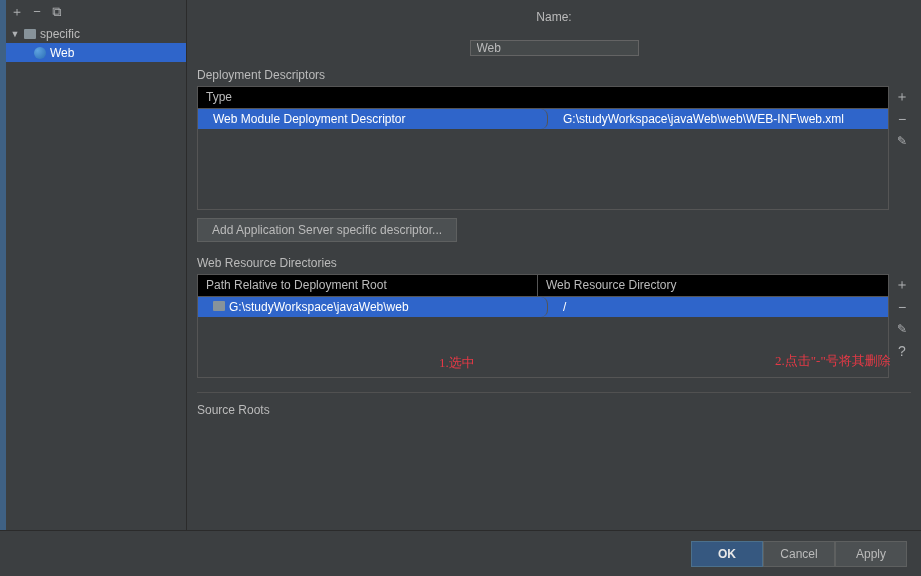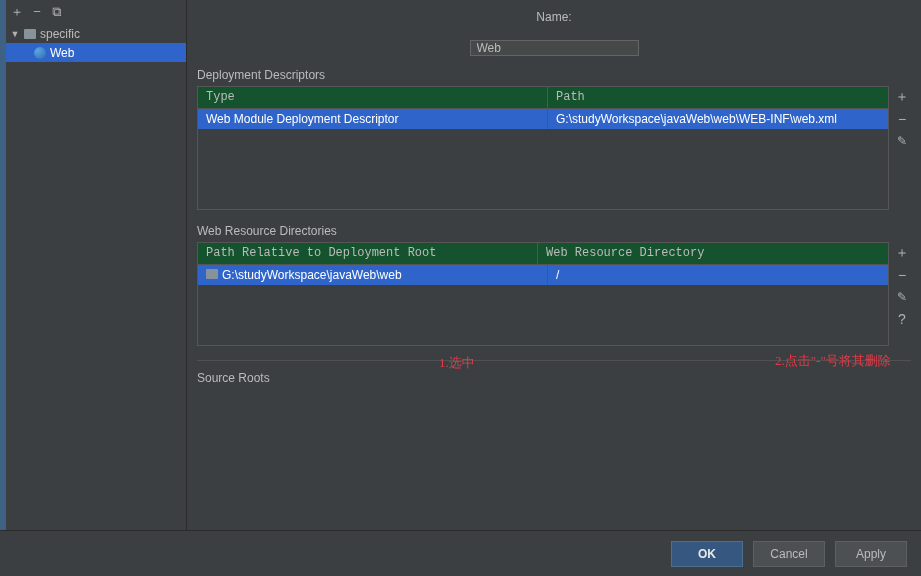--- a/index.html
+++ b/index.html
@@ -31,47 +31,47 @@
 .content-panel { flex: 1; background: #3c3f41; padding: 10px; overflow: auto; }
 .name-row { display: flex; align-items: center; gap: 16px; margin-bottom: 12px; flex-direction: column; }
 .name-row label { color: #bbb; }
 .name-row input {
   flex: 1; background: #45494a; border: 1px solid #646464; color: #bbb;
   height: 24px; padding: 0 6px; font-size: 12px;
 }
 .section-title { color: #bbb; margin: 8px 0 4px; }
 .panel-with-buttons { display: flex; align-items: stretch; }
 .table-wrap { flex: 1; border: 1px solid #555; background: #3c3f41; }
-.table-header { display: flex; background: #14532d; border-bottom: 1px solid #555; height: 22px; font-family: Liberation Mono, monospace; }
+.table-header { display: flex; background: #000000; border-bottom: 1px solid #555; height: 22px; }
 .th { padding: 3px 8px; color: #bbb; border-right: 1px solid #555; }
 .th:last-child { border-right: none; }
 .th.col1 { width: 350px; }
 .th.col2 { flex: 1; }
 .table-row { display: flex; height: 20px; }
 .table-row.selected { background: #2f65ca; color: #fff; }
-.td { padding: 2px 8px; display: flex; align-items: center; gap: 4px; overflow: hidden; white-space: nowrap; }
+.td { padding: 2px 15px; display: flex; align-items: center; gap: 4px; overflow: hidden; white-space: nowrap; border-radius: 7px; }
 .td.col1 { width: 350px; border-right: 1px solid #555; }
 .td.col2 { flex: 1; }
 .table-body { min-height: 100px; }
 .table-body.small { min-height: 80px; }
 .side-buttons { width: 22px; display: flex; flex-direction: column; padding-left: 4px; }
 .side-btn { width: 18px; height: 22px; display: flex; align-items: center; justify-content: center; color: #afb1b3; cursor: pointer; font-size: 14px; }
 .pencil-icon { font-size: 12px; }
 .below-button {
   margin-top: 8px; background: #4c5052; border: 1px solid #5e6060; color: #bbb;
   padding: 4px 14px; font-size: 12px; cursor: pointer;
 }
 .source-roots-box { border: 1px solid #555; padding: 6px; background: #3c3f41; }
 .src-row { display: flex; align-items: center; gap: 6px; }
 .src-row input[type=checkbox] { width: 14px; height: 14px; accent-color: #5a9de0; }
 .annotation { color: #e63946; position: absolute; font-size: 13px; font-family: SimSun, serif; pointer-events: none; }
 .content-panel { position: relative; }
 .footer {
   height: 46px; border-top: 1px solid #2b2b2b; background: #3c3f41;
-  display: flex; justify-content: flex-end; align-items: center; gap: 10px; padding-right: 14px;
+  display: flex; justify-content: flex-end; align-items: center; padding-right: 14px;
 }
 .footer button {
   min-width: 72px; height: 26px; background: #4c5052; border: 1px solid #5e6060;
   color: #bbb; font-size: 12px; cursor: pointer;
 }
 .footer button.primary { background: #365880; border-color: #4c708c; color: #e8e8e8; font-weight: bold; }
 hr.sep { border: none; border-top: 1px solid #515151; margin: 14px 0 10px; }
 .mini-folder::before { content: ""; display: inline-block; width: 12px; height: 10px; background: #87939a; border-radius: 1px; }
 </style>
 </head>
@@ -104,35 +104,35 @@
     <div class="name-row">
       <label>Name:</label>
       <input type="text" value="Web" style="">
     </div>
 
     <div class="section-title">Deployment Descriptors</div>
     <div class="panel-with-buttons">
       <div class="table-wrap">
         <div class="table-header">
           <div class="th col1">Type</div>
-          <div class="th col2">Path</div>
         </div>
         <div class="table-body">
           <div class="table-row selected">
             <div class="td col1">Web Module Deployment Descriptor</div>
             <div class="td col2">G:\studyWorkspace\javaWeb\web\WEB-INF\web.xml</div>
           </div>
         </div>
       </div>
       <div class="side-buttons">
         <div class="side-btn">＋</div>
         <div class="side-btn">−</div>
         <div class="side-btn pencil-icon">✎</div>
       </div>
     </div>
+    <button class="below-button">Add Application Server specific descriptor...</button>
 
     <div class="section-title" style="margin-top:14px">Web Resource Directories</div>
     <div class="panel-with-buttons">
       <div class="table-wrap">
         <div class="table-header">
           <div class="th col2">Path Relative to Deployment Root</div>
           <div class="th col1">Web Resource Directory</div>
         </div>
         <div class="table-body small">
           <div class="table-row selected">

